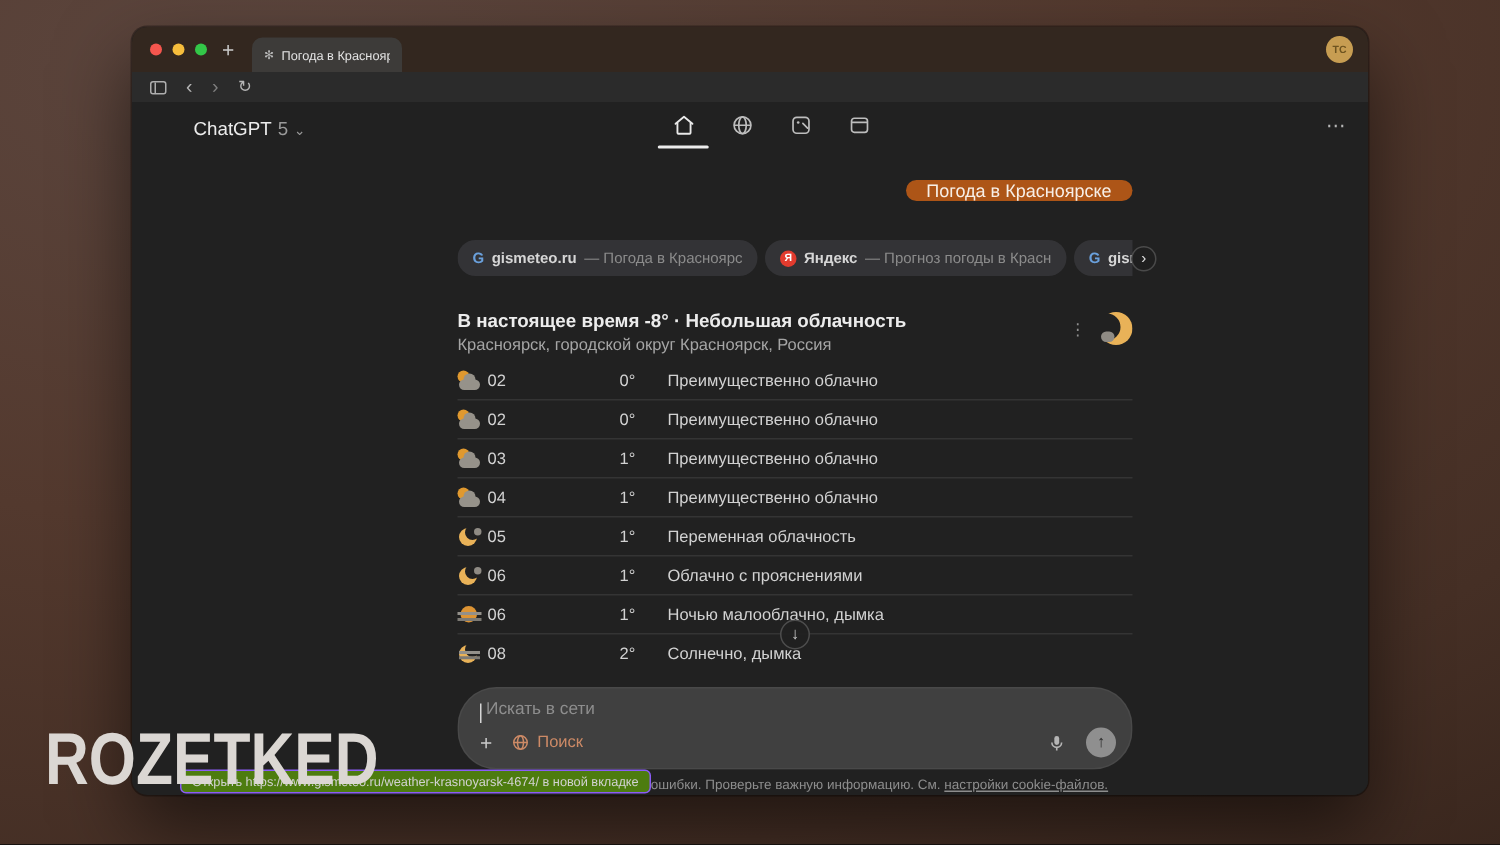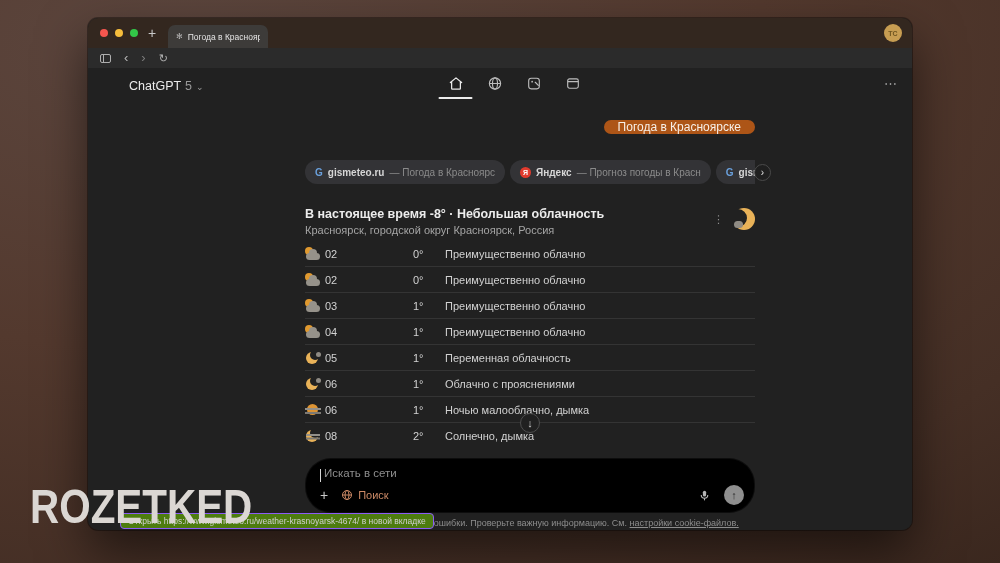--- a/index.html
+++ b/index.html
@@ -74,21 +74,21 @@
   .ic-moon-cloud .i-moon{left:1px;top:2px;width:12px;height:12px;border-radius:50%;box-shadow:inset 3px -3px 0 1px var(--moon,#e9b258);}
   .ic-moon-cloud .i-cloud{left:11px;top:2px;width:5px;height:5px;border-radius:50%;background:#8f8b84;}
   .ic-haze-sun .i-moon{left:2px;top:2px;width:11px;height:11px;border-radius:50%;background:#dd9434;}
   .ic-haze-sun .i-haze{left:0;top:6px;width:16px;height:2px;background:#93908a;box-shadow:0 4px 0 #7d7a74;}
   .ic-haze-moon .i-moon{left:1px;top:2px;width:12px;height:12px;border-radius:50%;box-shadow:inset 3px -3px 0 1px var(--moon,#e9b258);}
   .ic-haze-moon .i-haze{left:1px;top:6px;width:14px;height:1.5px;background:#93908a;box-shadow:0 3.5px 0 #7d7a74;}
   
   .scroll-btn{position:absolute;top:345px;left:50%;transform:translateX(-50%);width:20px;height:20px;border-radius:50%;
     background:rgba(33,33,33,.95);border:1px solid #4d4d4d;color:#cfcfcf;font-size:11px;line-height:18px;text-align:center;padding:0;cursor:pointer;}
   
-  .composer{position:absolute;top:390px;left:0;width:450px;height:55px;border-radius:26px;background:#000000;
+  .composer{position:absolute;top:390px;left:0;width:450px;height:55px;border-radius:26px;background:#404040;
     border:1px solid rgba(255,255,255,.05);}
   .caret{position:absolute;left:14px;top:10px;width:1px;height:13px;background:#d6d6d6;}
   .composer input{position:absolute;left:16px;top:7px;width:330px;background:transparent;border:none;outline:none;
     font-size:11.5px;color:#e3e3e3;}
   .composer input::placeholder{color:#8e8e8e;}
   .comp-row{position:absolute;left:14px;right:10px;bottom:7px;height:20px;display:flex;align-items:center;gap:13px;}
   .plus{color:#c9c9c9;font-size:14px;line-height:18px;}
   .search-pill{display:flex;align-items:center;gap:5px;color:var(--search_accent,#cd8a66);font-size:11px;}
   .comp-spacer{flex:1;}
   .mic{display:flex;align-items:center;}

